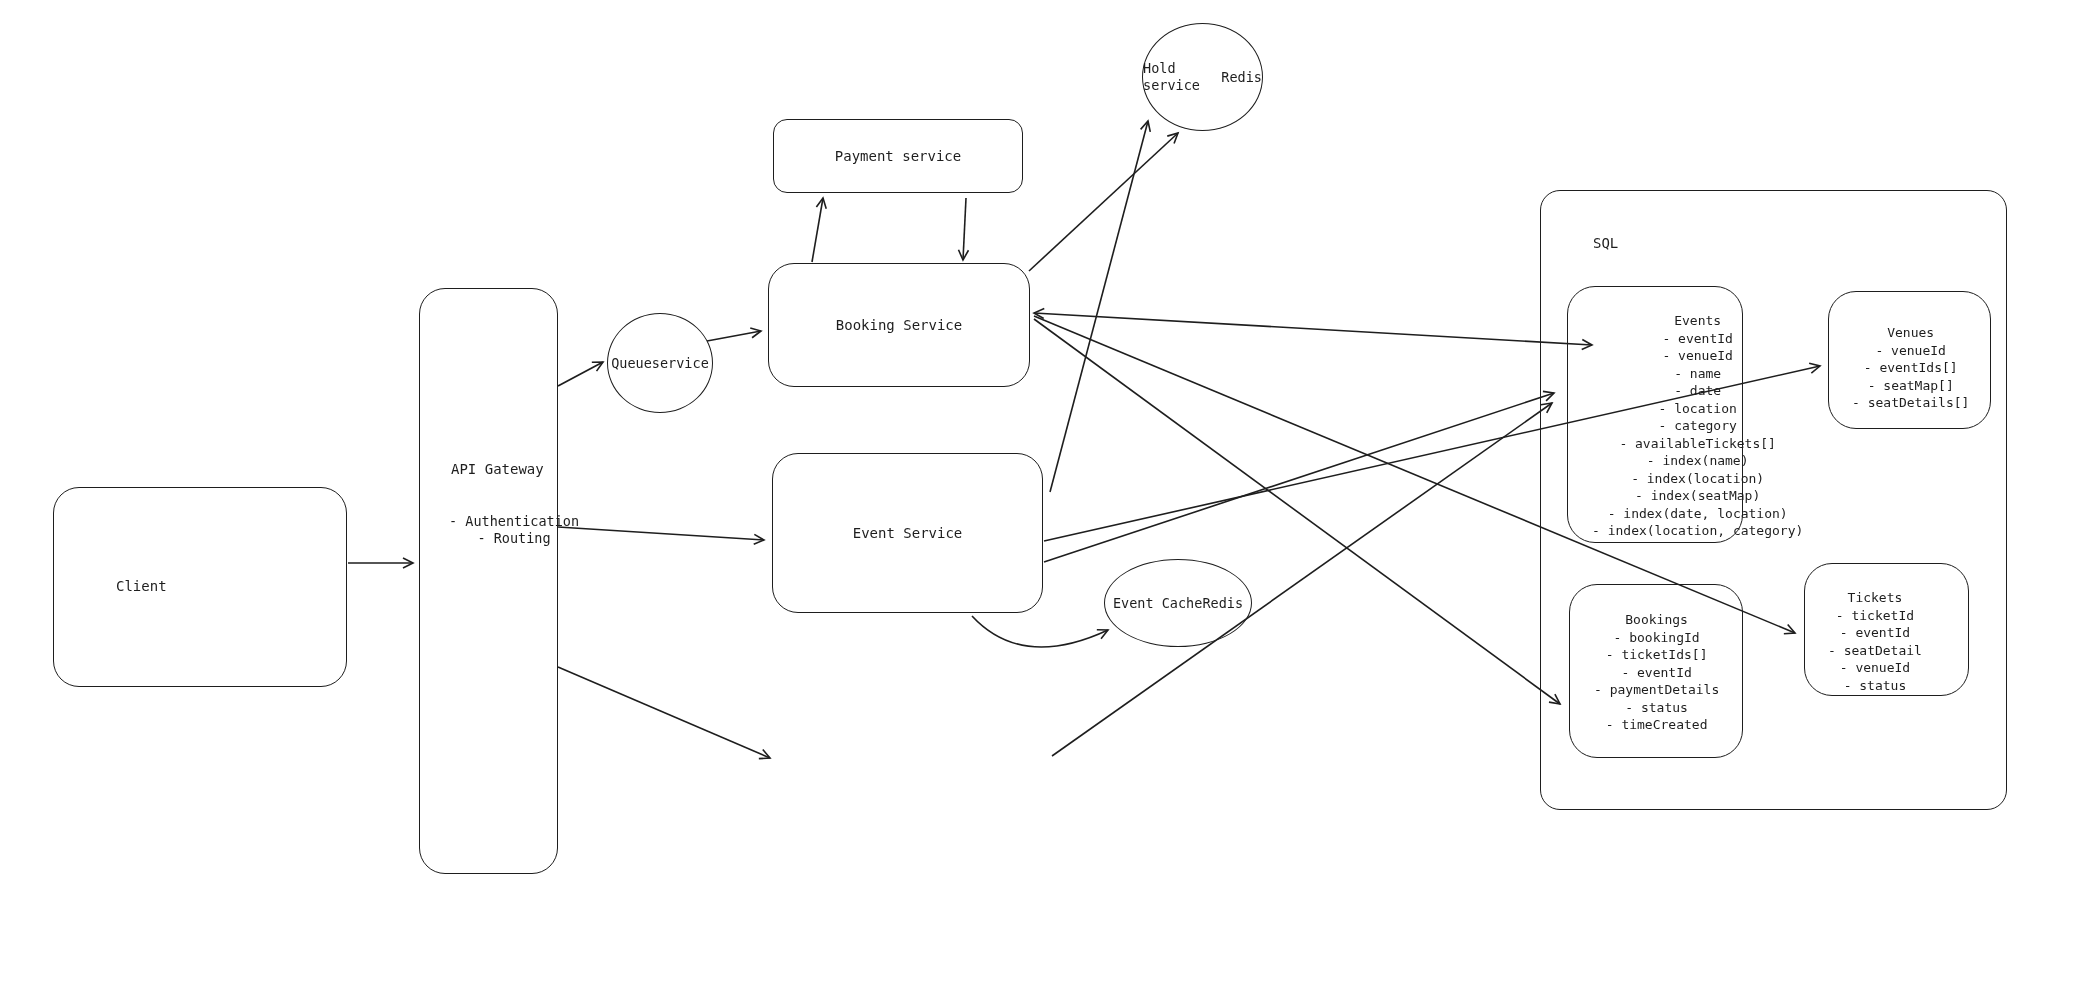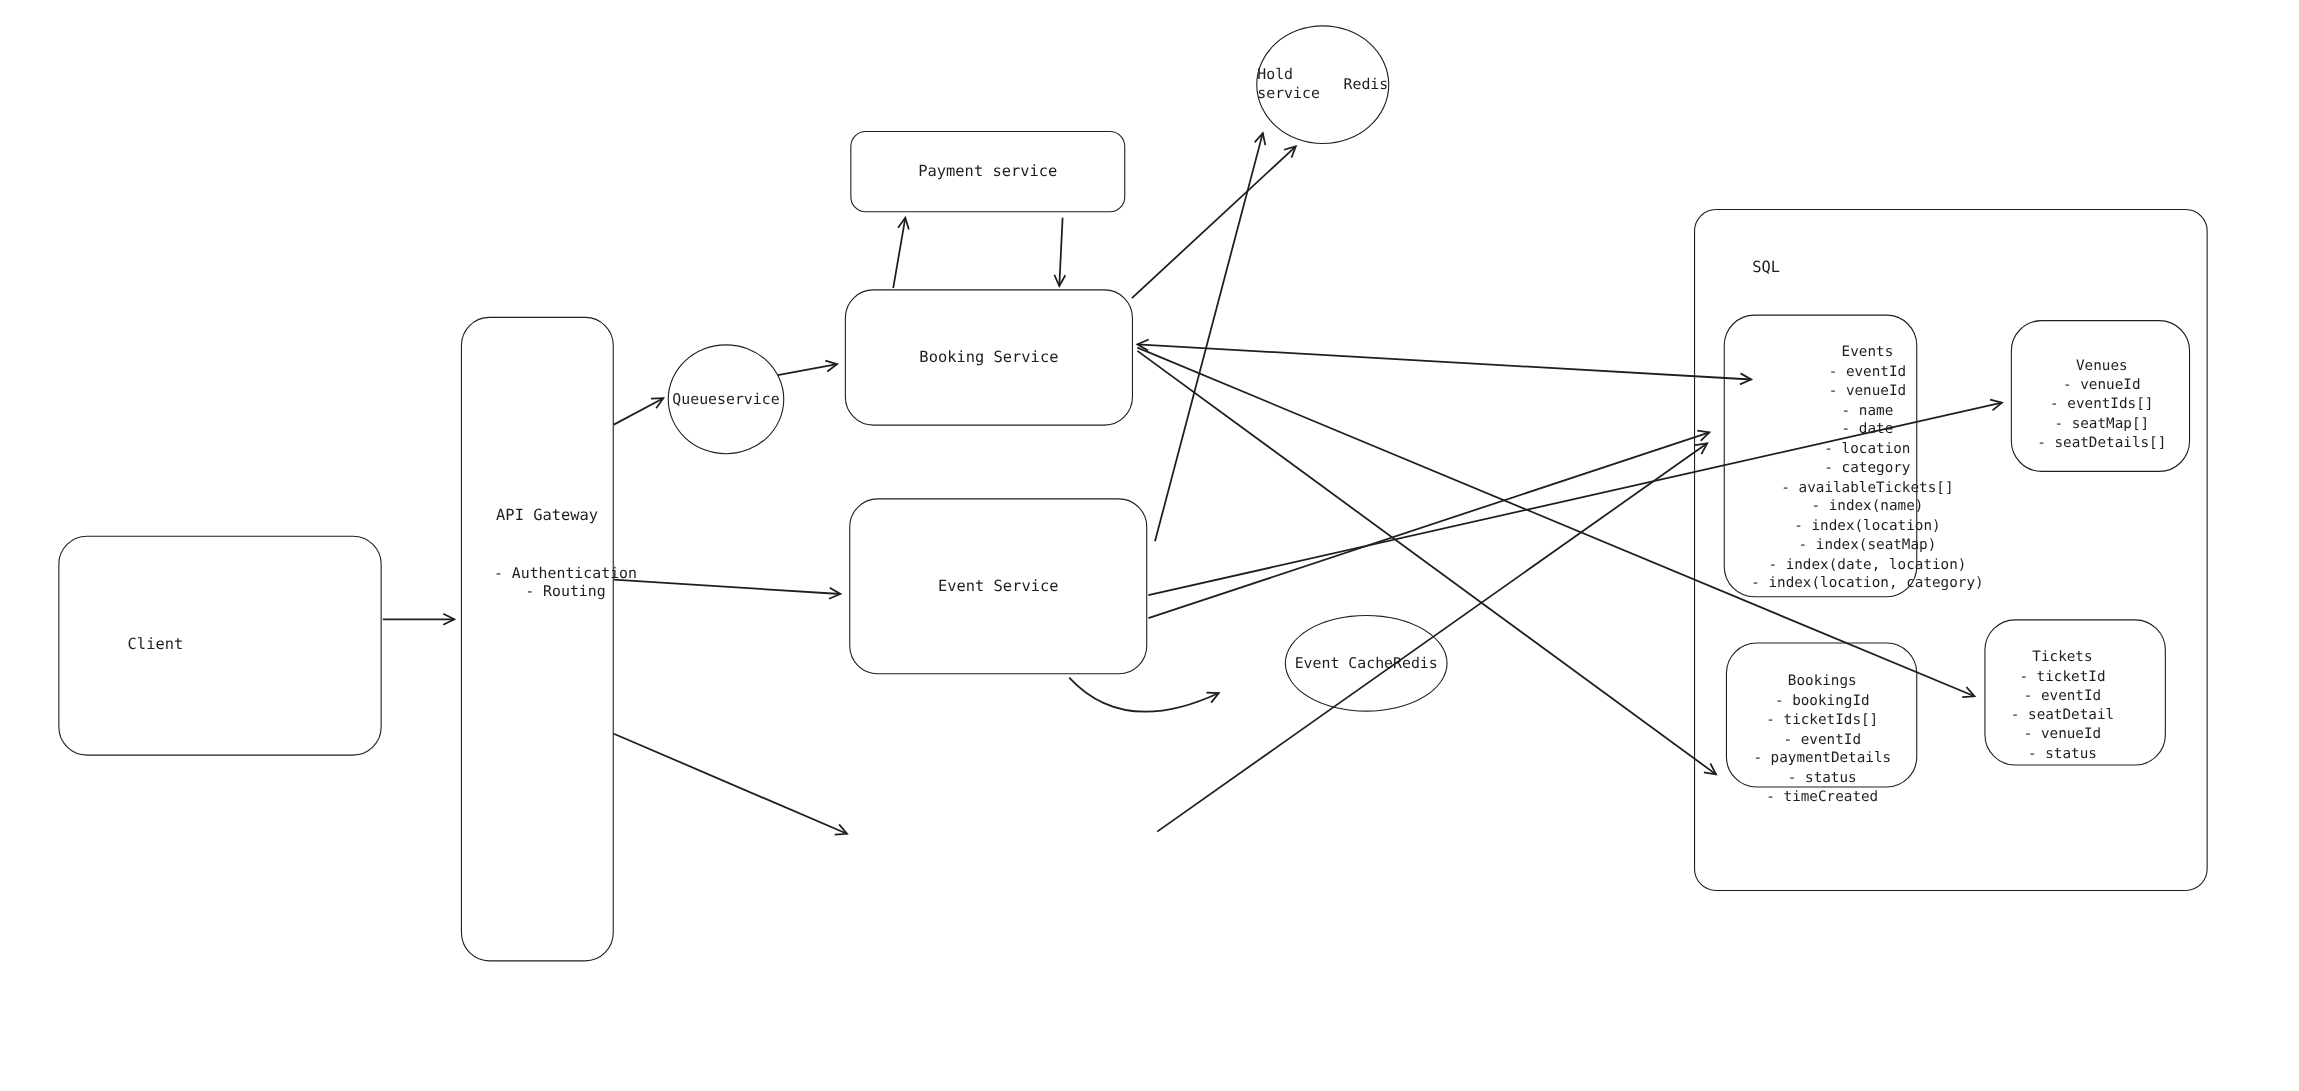--- a/index.html
+++ b/index.html
@@ -56,21 +56,21 @@
 
   <div class="node ellipse center" style="left:1142px; top:23px; width:121px; height:108px;">
     <span class="small">Hold service</span>
     <span class="small">Redis</span>
   </div>
 
   <div class="node rect center" style="left:772px; top:453px; width:271px; height:160px;">
     <span class="label">Event Service</span>
   </div>
 
-  <div class="node ellipse center" style="left:1168px; top:559px; width:148px; height:88px;">
+  <div class="node ellipse center" style="left:1104px; top:559px; width:148px; height:88px;">
     <span class="small">Event Cache</span>
     <span class="small">Redis</span>
   </div>
 
 
   <div class="node" style="left:1540px; top:190px; width:467px; height:620px; border-radius:20px;">
     <span class="abs label" style="left:52px; top:44px;">SQL</span>
 
     <div class="node tbl" style="left:26px; top:95px; width:176px; height:257px;">
       <div class="abs" style="left:24px; top:25px;">
@@ -97,21 +97,21 @@
         <div class="tbl-title">Venues</div>
         <div class="list">
             <div>- venueId</div>
             <div>- eventIds[]</div>
             <div>- seatMap[]</div>
             <div>- seatDetails[]</div>
           </div>
       </div>
     </div>
 
-    <div class="node tbl" style="left:28px; top:393px; width:174px; height:132px;">
+    <div class="node tbl" style="left:28px; top:393px; width:174px; height:174px;">
       <div class="abs" style="left:24px; top:26px;">
         <div class="tbl-title">Bookings</div>
         <div class="list">
             <div>- bookingId</div>
             <div>- ticketIds[]</div>
             <div>- eventId</div>
             <div>- paymentDetails</div>
             <div>- status</div>
             <div>- timeCreated</div>
           </div>

